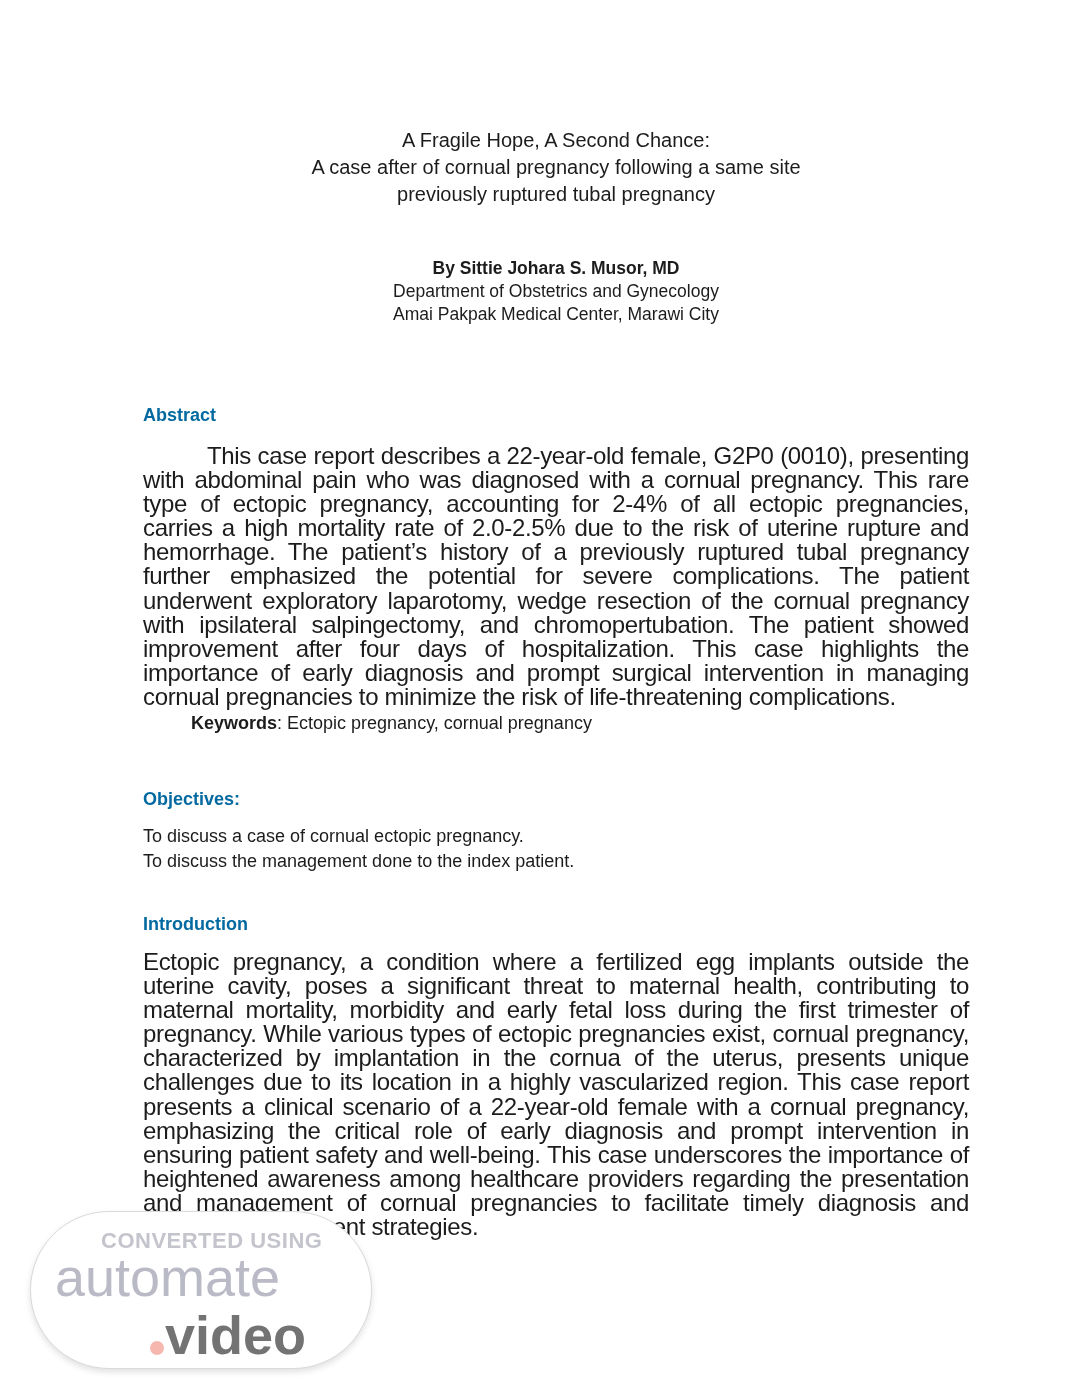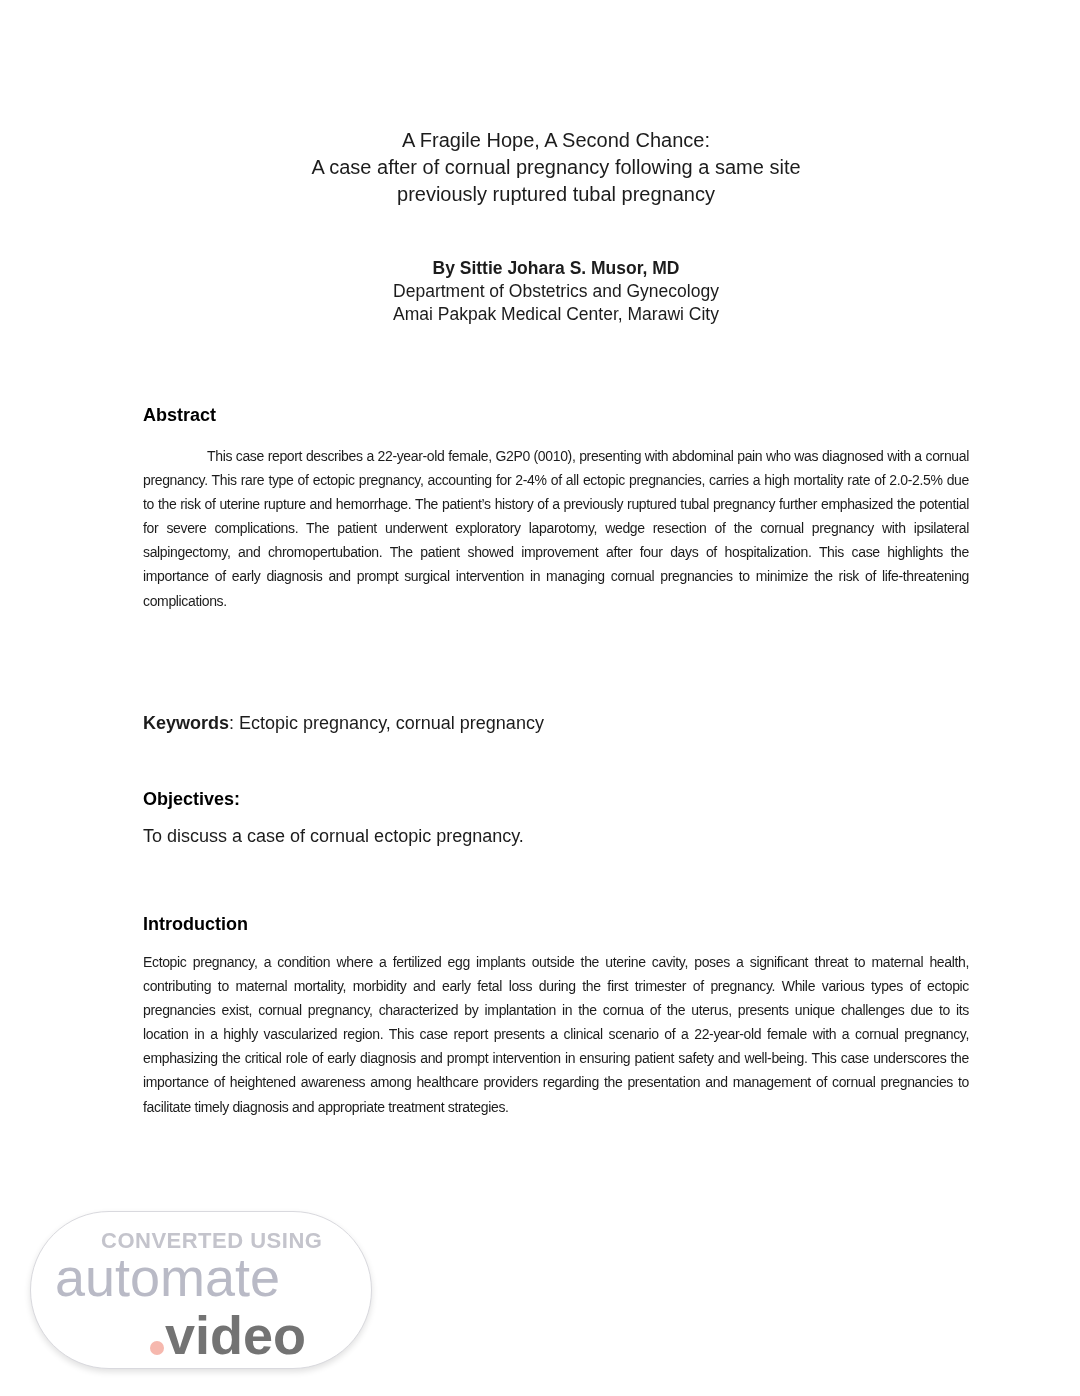--- a/index.html
+++ b/index.html
@@ -44,24 +44,24 @@
     .author-name { font-weight: bold; }
     .section {
       position: absolute;
       left: 127px;
       width: 826px;
     }
     .heading {
       font-weight: bold;
       font-size: 18px;
       line-height: 24px;
-      color: #000000;
+      color: #0369a1;
     }
     .body-text {
-      font-size: 14px;
+      font-size: 24px;
       line-height: 24.1px;
       text-align: justify;
       color: #1c1c1c;
       letter-spacing: -0.35px;
       word-spacing: 0px;
     }
     .indent { text-indent: 64px; }
     .plain {
       font-size: 18px;
       line-height: 25px;
@@ -134,28 +134,29 @@
     <div class="author-name">By Sittie Johara S. Musor, MD</div>
     <div>Department of Obstetrics and Gynecology</div>
     <div>Amai Pakpak Medical Center, Marawi City</div>
   </div>
 
   <div class="section" style="top:403px;">
     <div class="heading">Abstract</div>
     <div class="body-text indent" style="margin-top:17px;">This case report describes a 22-year-old female, G2P0 (0010), presenting with abdominal pain who was diagnosed with a cornual pregnancy. This rare type of ectopic pregnancy, accounting for 2-4% of all ectopic pregnancies, carries a high mortality rate of 2.0-2.5% due to the risk of uterine rupture and hemorrhage. The patient’s history of a previously ruptured tubal pregnancy further emphasized the potential for severe complications. The patient underwent exploratory laparotomy, wedge resection of the cornual pregnancy with ipsilateral salpingectomy, and chromopertubation. The patient showed improvement after four days of hospitalization. This case highlights the importance of early diagnosis and prompt surgical intervention in managing cornual pregnancies to minimize the risk of life-threatening complications.</div>
   </div>
 
-  <div class="section plain" style="top:711px;">
+  <div class="section plain" style="top:711px;margin-left:48px;">
     <span class="kw-label">Keywords</span><span>: </span><span>Ectopic pregnancy, cornual pregnancy</span>
   </div>
 
   <div class="section" style="top:787px;">
     <div class="heading">Objectives:</div>
     <div class="plain" style="margin-top:13px;">
       <div>To discuss a case of cornual ectopic pregnancy.</div>
+      <div>To discuss the management done to the index patient.</div>
     </div>
   </div>
 
   <div class="section" style="top:912px;">
     <div class="heading">Introduction</div>
     <div class="body-text" style="margin-top:14px;">Ectopic pregnancy, a condition where a fertilized egg implants outside the uterine cavity, poses a significant threat to maternal health, contributing to maternal mortality, morbidity and early fetal loss during the first trimester of pregnancy. While various types of ectopic pregnancies exist, cornual pregnancy, characterized by implantation in the cornua of the uterus, presents unique challenges due to its location in a highly vascularized region. This case report presents a clinical scenario of a 22-year-old female with a cornual pregnancy, emphasizing the critical role of early diagnosis and prompt intervention in ensuring patient safety and well-being. This case underscores the importance of heightened awareness among healthcare providers regarding the presentation and management of cornual pregnancies to facilitate timely diagnosis and appropriate treatment strategies.</div>
   </div>
 
   <div class="watermark">
     <div class="wm-line1">CONVERTED USING</div>

